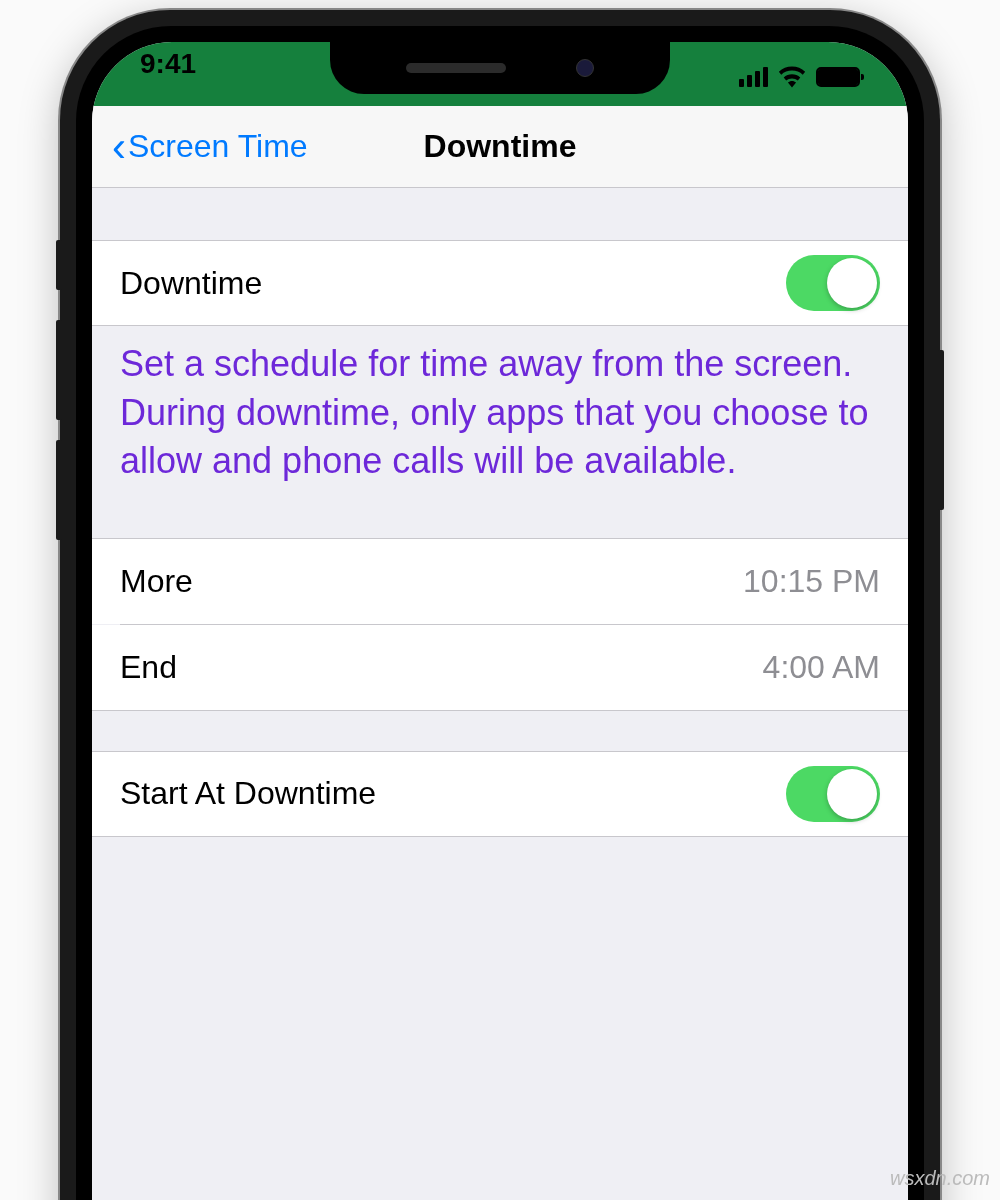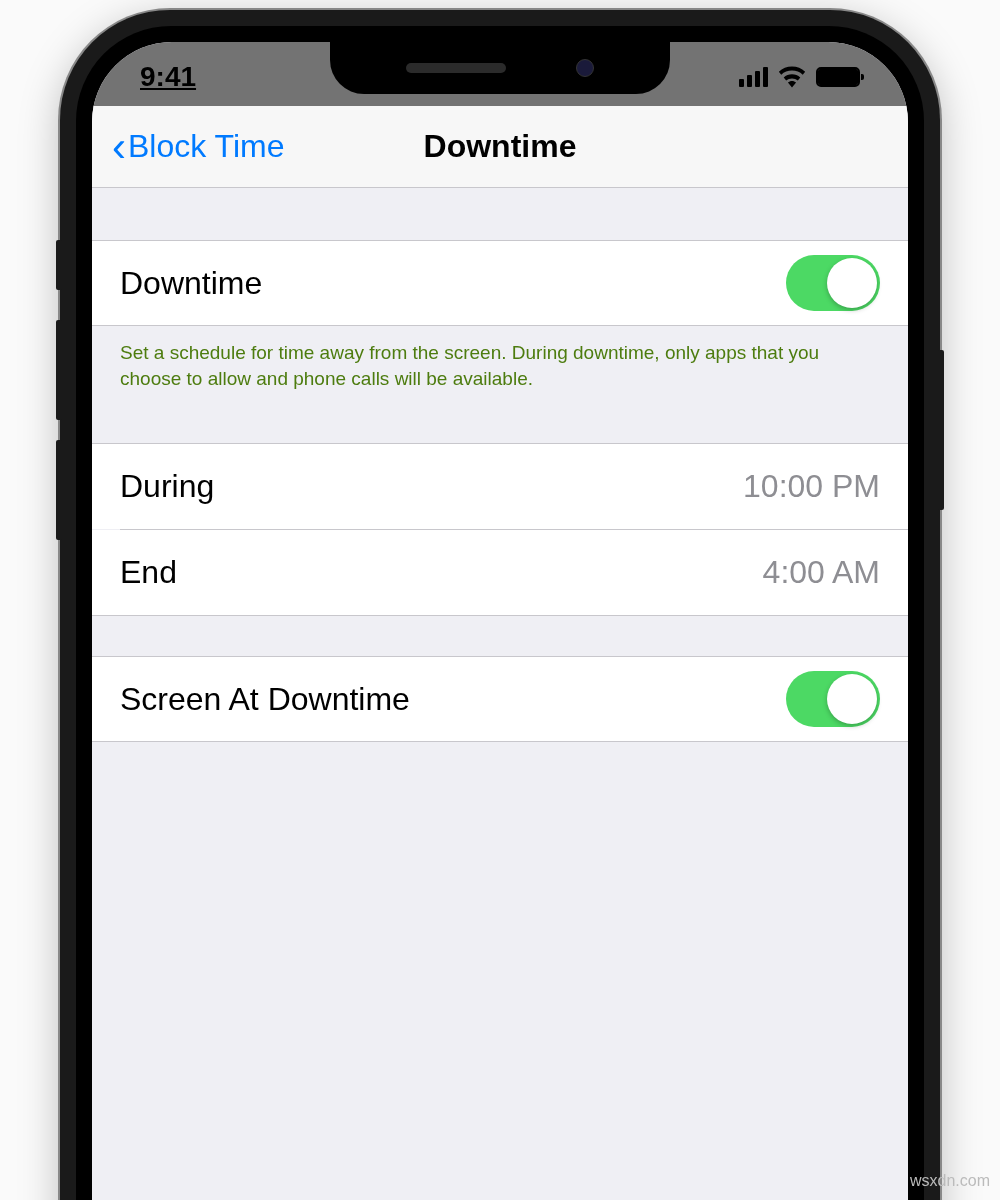--- a/index.html
+++ b/index.html
@@ -74,25 +74,23 @@
       width: 18px;
       height: 18px;
       background: #1a1a3a;
       border-radius: 50%;
       border: 1px solid #333;
       margin-left: 20px;
     }
     .status-bar {
       display: flex;
       justify-content: space-between;
-      align-items: center;
       height: 64px;
       padding: 0 48px;
-      background: #737373;
-      text-decoration: underline;
+      background: #15803d;
     }
     .status-time {
       font-size: 28px;
       font-weight: 600;
       color: #000;
       padding-top:6px;
     }
     .status-right {
       display: flex;
       align-items: center;
@@ -157,23 +155,23 @@
     .cell-label {
       font-size: 32px;
       font-weight: 400;
       color: #000;
     }
     .cell-value {
       font-size: 32px;
       color: #8e8e93;
     }
     .footer-text {
-      font-size: 19px;
+      font-size: 36px;
       line-height: 1.35;
-      color: #4d7c0f;
+      color: #6d28d9;
       padding: 14px 28px 0 28px;
     }
     .toggle {
       width: 94px;
       height: 56px;
       background: #4cd964;
       border-radius: 28px;
       position: relative;
       cursor: pointer;
     }
@@ -183,22 +181,23 @@
       top: 3px;
       width: 50px;
       height: 50px;
       background: #fff;
       border-radius: 50%;
       box-shadow: 0 2px 5px rgba(0,0,0,0.25);
     }
     .watermark{
       position:absolute;
       bottom:10px;right:10px;
-      font-size:16px;color:#bbb;
+      font-size:20px;color:#bbb;
       font-family:Arial,sans-serif;
+      font-style:italic;
     }
   </style>
 </head>
 <body>
 
 <div class="phone-frame">
   <div class="side-button left1"></div>
   <div class="side-button left2"></div>
   <div class="side-button left3"></div>
   <div class="side-button right1"></div>
@@ -225,50 +224,50 @@
           </div>
           <div class="battery-icon">
             <div class="battery-fill"></div>
           </div>
         </div>
       </div>
 
       <div class="nav-bar">
         <div class="back-button">
           <span class="back-chevron">‹</span>
-          <span>Block Time</span>
+          <span>Screen Time</span>
         </div>
         <div class="nav-title">Downtime</div>
       </div>
 
       <div class="cell-group">
         <div class="cell">
           <span class="cell-label">Downtime</span>
           <div class="toggle">
             <div class="toggle-knob"></div>
           </div>
         </div>
         <div class="footer-text">Set a schedule for time away from the screen. During downtime, only apps that you choose to allow and phone calls will be available.</div>
       </div>
 
       <div class="cell-group cell-stack">
         <div class="cell">
-          <span class="cell-label">During</span>
-          <span class="cell-value">10:00 PM</span>
+          <span class="cell-label">More</span>
+          <span class="cell-value">10:15 PM</span>
         </div>
         <div class="sep"></div>
         <div class="cell">
           <span class="cell-label">End</span>
           <span class="cell-value">4:00 AM</span>
         </div>
       </div>
 
       <div class="cell-group tight-top">
         <div class="cell">
-          <span class="cell-label">Screen At Downtime</span>
+          <span class="cell-label">Start At Downtime</span>
           <div class="toggle">
             <div class="toggle-knob"></div>
           </div>
         </div>
       </div>
 
     </div>
   </div>
 </div>
 <div class="watermark">wsxdn.com</div>

